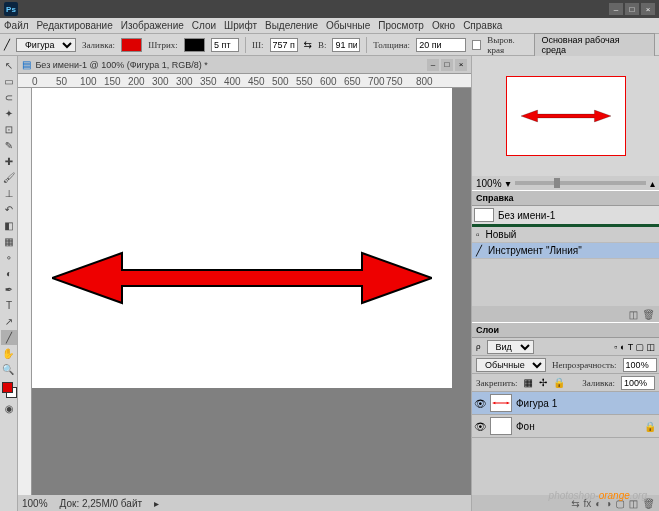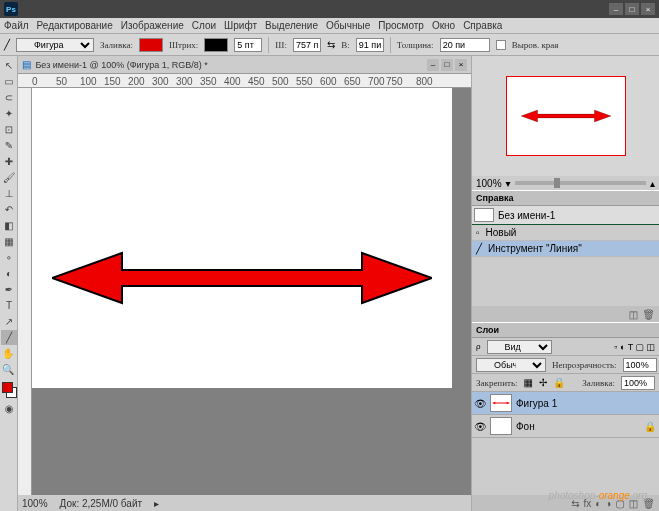--- a/index.html
+++ b/index.html
@@ -36,26 +36,26 @@
 .arrow-shape { position: absolute; top: 160px; left: 20px; width: 380px; height: 60px; }
 .status-bar { height: 16px; background: #ccc; display: flex; align-items: center; padding: 0 4px; gap: 12px; font-size: 9px; color: #333; }
 .panels { width: 188px; background: #d6d6d6; border-left: 1px solid #aaa; display: flex; flex-direction: column; }
 .panel-header { background: #c0c0c0; height: 16px; display: flex; align-items: center; padding: 0 4px; font-size: 9px; font-weight: bold; border-bottom: 1px solid #999; border-top: 1px solid #fff; }
 .navigator-content { height: 120px; background: #d6d6d6; display: flex; align-items: center; justify-content: center; position: relative; }
 .nav-thumb { width: 120px; height: 80px; background: #fff; border: 1px solid #e00; display: flex; align-items: center; justify-content: center; }
 .nav-zoom { height: 14px; display: flex; align-items: center; padding: 0 4px; gap: 4px; font-size: 8px; background: #ccc; }
 .nav-slider { flex: 1; height: 4px; background: #aaa; position: relative; }
 .nav-slider-thumb { width: 6px; height: 10px; background: #888; position: absolute; left: 30%; top: -3px; }
 .history-content { flex: 0 0 100px; background: #ccc; overflow: auto; }
-.history-top { display: flex; align-items: center; padding: 2px; gap: 4px; background: #ddd; border-bottom: 1px solid #14532d; }
+.history-top { display: flex; align-items: center; padding: 2px; gap: 4px; background: #ddd; border-bottom: 3px solid #14532d; }
 .history-thumb { width: 20px; height: 14px; background: #fff; border: 1px solid #888; }
 .history-item { display: flex; align-items: center; padding: 2px 4px; gap: 6px; font-size: 9px; border-bottom: 1px solid #bbb; }
 .history-item.active { background: #a8c0e0; }
 .layers-bar { height: 18px; display: flex; align-items: center; padding: 0 4px; gap: 6px; background: #ccc; border-bottom: 1px solid #aaa; }
-.layers-select { border: 1px solid #888; font-size: 9px; padding: 0 13px; background: #eee; }
+.layers-select { border: 1px solid #888; font-size: 9px; padding: 0 4px; background: #eee; }
 .layers-content { flex: 1; background: #ccc; }
 .layer-row { display: flex; align-items: center; padding: 2px; gap: 4px; border-bottom: 1px solid #aaa; font-size: 9px; }
 .layer-row.active { background: #a8c0e0; }
 .layer-eye { width: 12px; font-size: 10px; text-align: center; }
 .layer-thumb { width: 22px; height: 18px; background: #fff; border: 1px solid #888; }
 .panel-footer { height: 16px; background: #c0c0c0; display: flex; align-items: center; justify-content: flex-end; gap: 4px; padding: 0 4px; font-size: 10px; color: #555; }
 .watermark { position: absolute; bottom: 8px; right: 12px; font-size: 16px; color: #b0b0b0; font-style: italic; }
 .watermark .orange { color: #f80; }
 .checkbox { width: 10px; height: 10px; border: 1px solid #888; background: #fff; display: inline-block; }
 </style>
@@ -96,20 +96,21 @@
   <span class="opt-label">Ш:</span>
   <input class="opt-input" value="757 п" style="">
   <span>⇆</span>
   <span class="opt-label">В:</span>
   <input class="opt-input" value="91 пи" style="">
   <span class="opt-separator"></span>
   <span class="opt-label">Толщина:</span>
   <input class="opt-input" style="width: 50px;" value="20 пи">
   <span class="checkbox"></span>
   <span class="opt-label">Выров. края</span>
+  <div class="workspace-select">Основная рабочая среда</div>
 </div>
 
 <div class="main-area">
   <div class="toolbox">
     <div class="tool">↖</div>
     <div class="tool">▭</div>
     <div class="tool">⊂</div>
     <div class="tool">✦</div>
     <div class="tool">⊡</div>
     <div class="tool">✎</div>

